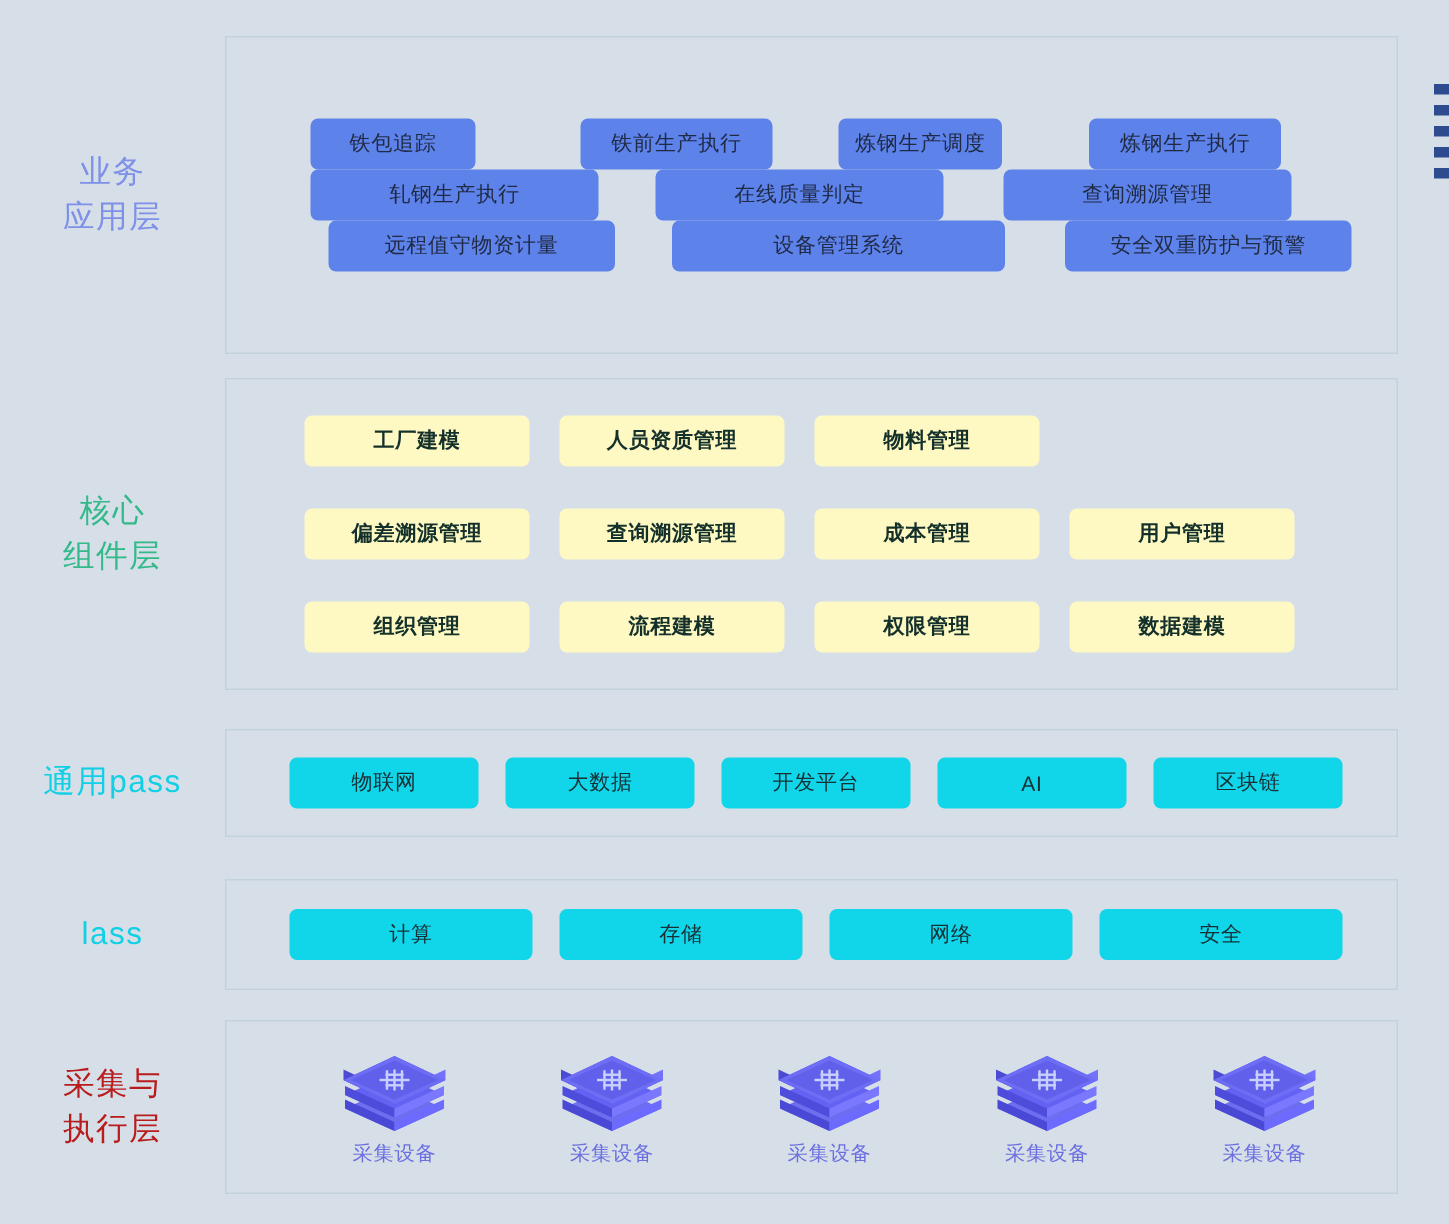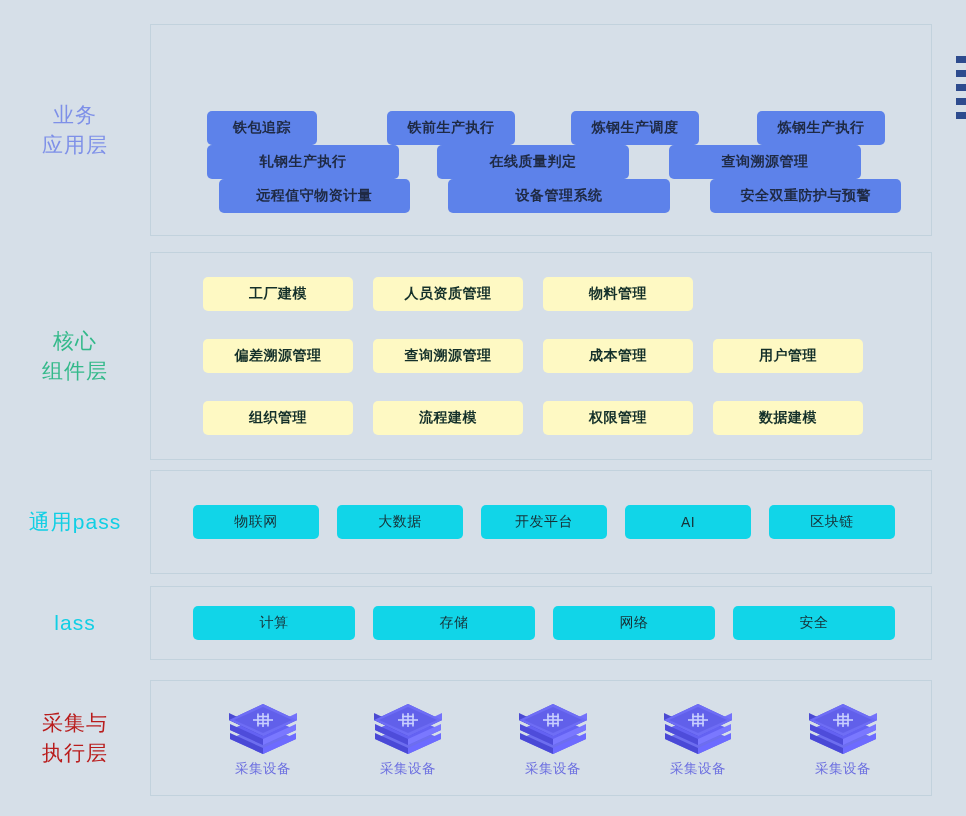--- a/index.html
+++ b/index.html
@@ -70,28 +70,27 @@
   
   #layer-business { left: 0; top: 24px; width: 966px; height: 212px; }
   #layer-business .layer-label { color: #7e90e8; }
   #layer-business .layer-panel { height: 212px; margin-right: 34px; }
   #layer-business .grid {
     position: absolute; inset: 0;
     padding: 22px 30px 22px 56px;
     box-sizing: border-box;
     display: flex;
     flex-direction: column;
-    justify-content: flex-end;
-    font-weight: bold;
+    justify-content: center;
   }
   #layer-business .r1 { display:flex; gap: 0; }
   #layer-business .r1 .chip { width: 110px; }
   #layer-business .r1 .chip:nth-child(1){ margin-left: 0; }
   #layer-business .r1 .chip:nth-child(2){ margin-left: 70px; width: 128px;}
-  #layer-business .r1 .chip:nth-child(3){ margin-left: 56px; width: 128px;}
+  #layer-business .r1 .chip:nth-child(3){ margin-left: 44px; width: 109px;}
   #layer-business .r1 .chip:nth-child(4){ margin-left: 58px; width: 128px;}
 
   #layer-business .r2 { display:flex; }
   #layer-business .r2 .chip:nth-child(1){ width: 192px; }
   #layer-business .r2 .chip:nth-child(2){ margin-left: 38px; width: 192px;}
   #layer-business .r2 .chip:nth-child(3){ margin-left: 40px; width: 192px;}
 
   #layer-business .r3 { display:flex;padding-left:12px; }
   #layer-business .r3 .chip:nth-child(1){ width: 192px; }
   #layer-business .r3 .chip:nth-child(2){ margin-left: 38px; width: 224px;}
@@ -107,21 +106,21 @@
     box-sizing:border-box;
     display:flex; flex-direction:column; justify-content:space-between;
   }
   #layer-core .crow { display:flex; }
   #layer-core .crow .chip { width: 150px; }
   #layer-core .crow .chip + .chip { margin-left: 20px; }
 
   
   #layer-pass { left: 0; top: 476px; width: 966px; height: 92px; justify-content: center; }
   #layer-pass .layer-label { color: #11cfe4; font-size: 21px; }
-  #layer-pass .layer-panel { height: 104px; margin-right: 34px; }
+  #layer-pass .layer-panel { height: 72px; margin-right: 34px; }
   #layer-pass .grid {
     position:absolute; inset:0;
     padding: 0 24px 0 42px;
     box-sizing:border-box;
     display:flex; align-items:center;
   }
   #layer-pass .chip { width: 126px; }
   #layer-pass .chip + .chip { margin-left: 18px; }
 
   

